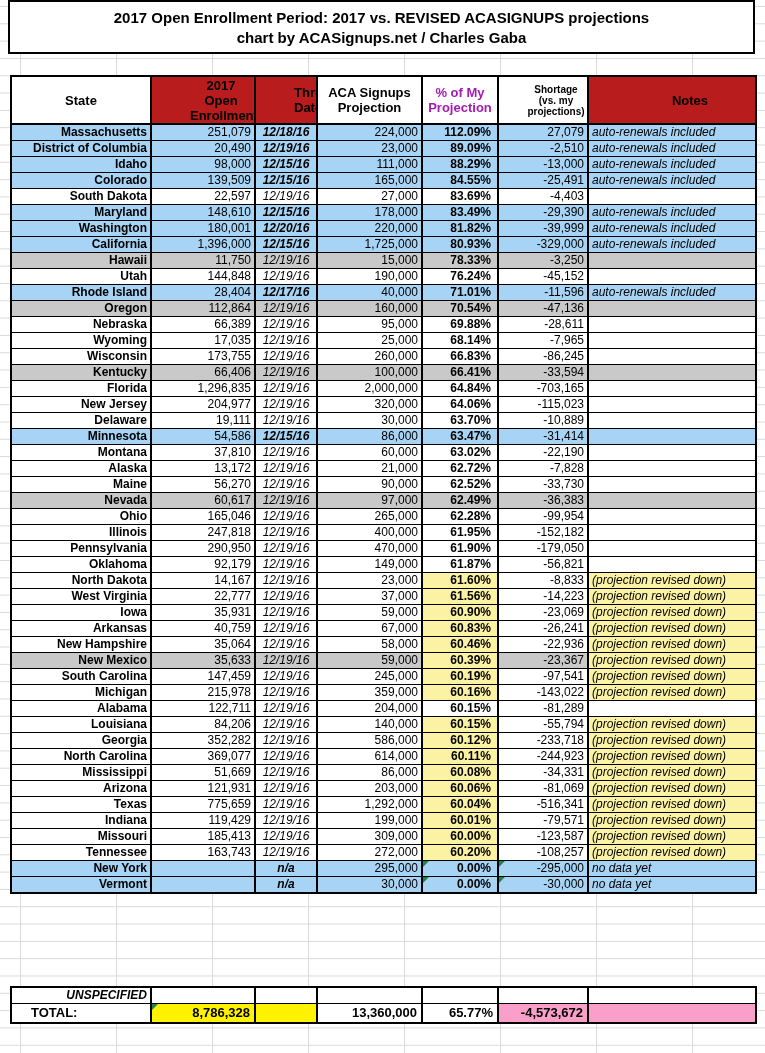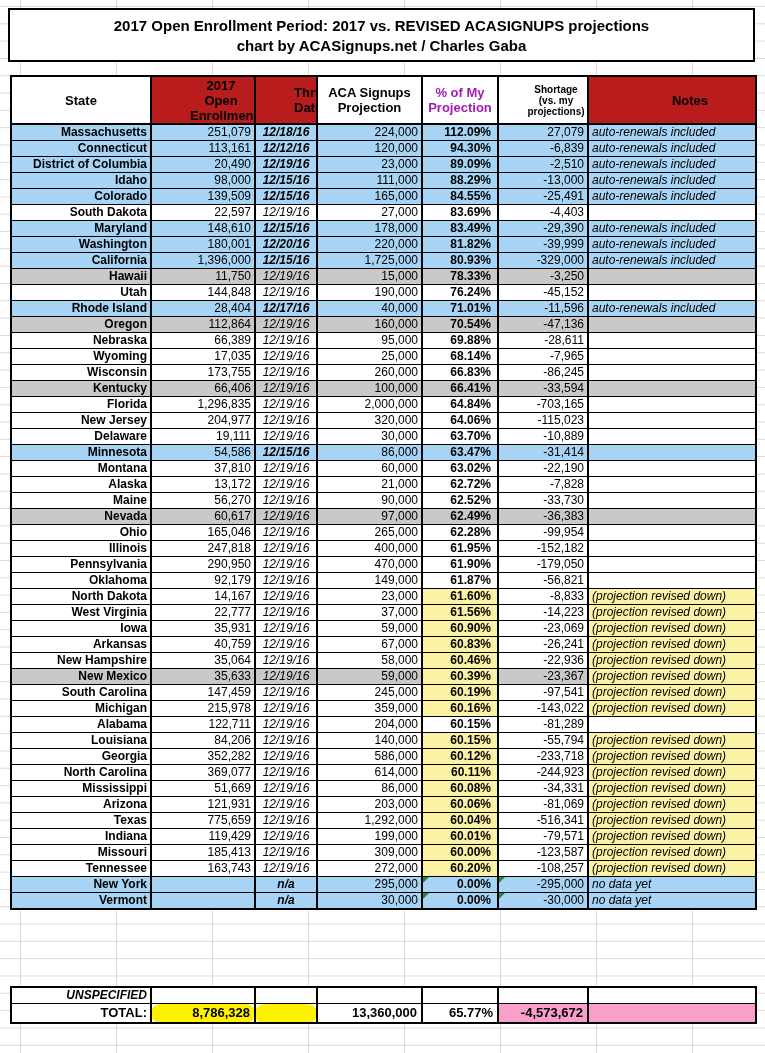--- a/index.html
+++ b/index.html
@@ -7,21 +7,21 @@
     width:765px;height:1053px;position:relative;
     font-family:"Liberation Sans", sans-serif;
     background-color:#ffffff;
     background-image:
       linear-gradient(to right, #d9d9d9 1px, transparent 1px),
       linear-gradient(to bottom, #d9d9d9 1px, transparent 1px);
     background-size:96px 17.32px;
     background-position:20px 6px;
   }
   .titlebox{
-    position:absolute;left:8px;top:8px;width:747px;height:54px;
+    position:absolute;left:8px;top:0;width:747px;height:54px;
     box-sizing:border-box;border:2px solid #000;background:#fff;
     text-align:center;font-weight:bold;font-size:15px;line-height:20px;
     padding-top:6px;
   }
   table{border-collapse:collapse;table-layout:fixed;background:#fff;}
   .main-table{position:absolute;left:10px;top:75px;width:745px;border:2px solid #000;}
   .footer-table{position:absolute;left:10px;top:986px;width:745px;border:2px solid #000;}
   th,td{
     border-top:1px solid #000;border-bottom:1px solid #000;
     border-left:2px solid #000;border-right:2px solid #000;
@@ -36,31 +36,31 @@
   .c-state{font-weight:bold;text-align:right;}
   .c-num{text-align:right;}
   .c-date{text-align:center;font-style:italic;}
   .date-bold{font-weight:bold;margin-left:10px;}
   .c-pct{text-align:right;font-weight:bold;padding-right:6px;}
   .c-note{text-align:left;font-style:italic;}
   .row-blue td{background:#A7D3F4;}
   .row-gray td{background:#C9C9C9;}
   .row-white td{background:#ffffff;}
   td.cell-yellow{background:#FBF3A3;}
-  td.cell-bright-yellow{background:#FFF200;border-radius:9px;}
+  td.cell-bright-yellow{background:#FFF200;}
   td.cell-pink{background:#F99FC9;}
   td.tri{position:relative;}
   td.tri::before{
     content:"";position:absolute;top:0;left:0;width:0;height:0;
     border-top:6px solid #1E8449;border-right:6px solid transparent;
   }
   .f-unspec{font-weight:bold;font-style:italic;text-align:right;height:15px;font-size:12px;line-height:15px;padding:0 3px;}
   .f-cell{height:15px;font-size:12px;line-height:15px;padding:0 3px;}
   .f-total td{height:18px;font-size:13px;line-height:18px;font-weight:bold;}
-  .f-label{text-align:right;padding:0 3px;}
+  .f-label{text-align:left;padding:0 19px;}
   .f-num{text-align:right;padding:0 4px;}
 </style>
 </head>
 <body>
 
 <div class="titlebox">
   <div>2017 Open Enrollment Period: 2017 vs. REVISED ACASIGNUPS projections</div>
   <div>chart by ACASignups.net / Charles Gaba</div>
 </div>
 
@@ -86,29 +86,20 @@
     </tr>
   </thead>
   <tbody>
       <tr class="row-blue">
         <td class="c-state">Massachusetts</td>
         <td class="c-num">251,079</td>
         <td class="c-date date-bold">12/18/16</td>
         <td class="c-num">224,000</td>
         <td class="c-pct">112.09%</td>
         <td class="c-num">27,079</td>
-        <td class="c-note">auto-renewals included</td>
-      </tr>
-      <tr class="row-blue">
-        <td class="c-state">Connecticut</td>
-        <td class="c-num">113,161</td>
-        <td class="c-date date-bold">12/12/16</td>
-        <td class="c-num">120,000</td>
-        <td class="c-pct">94.30%</td>
-        <td class="c-num">-6,839</td>
         <td class="c-note">auto-renewals included</td>
       </tr>
       <tr class="row-blue">
         <td class="c-state">District of Columbia</td>
         <td class="c-num">20,490</td>
         <td class="c-date date-bold">12/19/16</td>
         <td class="c-num">23,000</td>
         <td class="c-pct">89.09%</td>
         <td class="c-num">-2,510</td>
         <td class="c-note">auto-renewals included</td>

